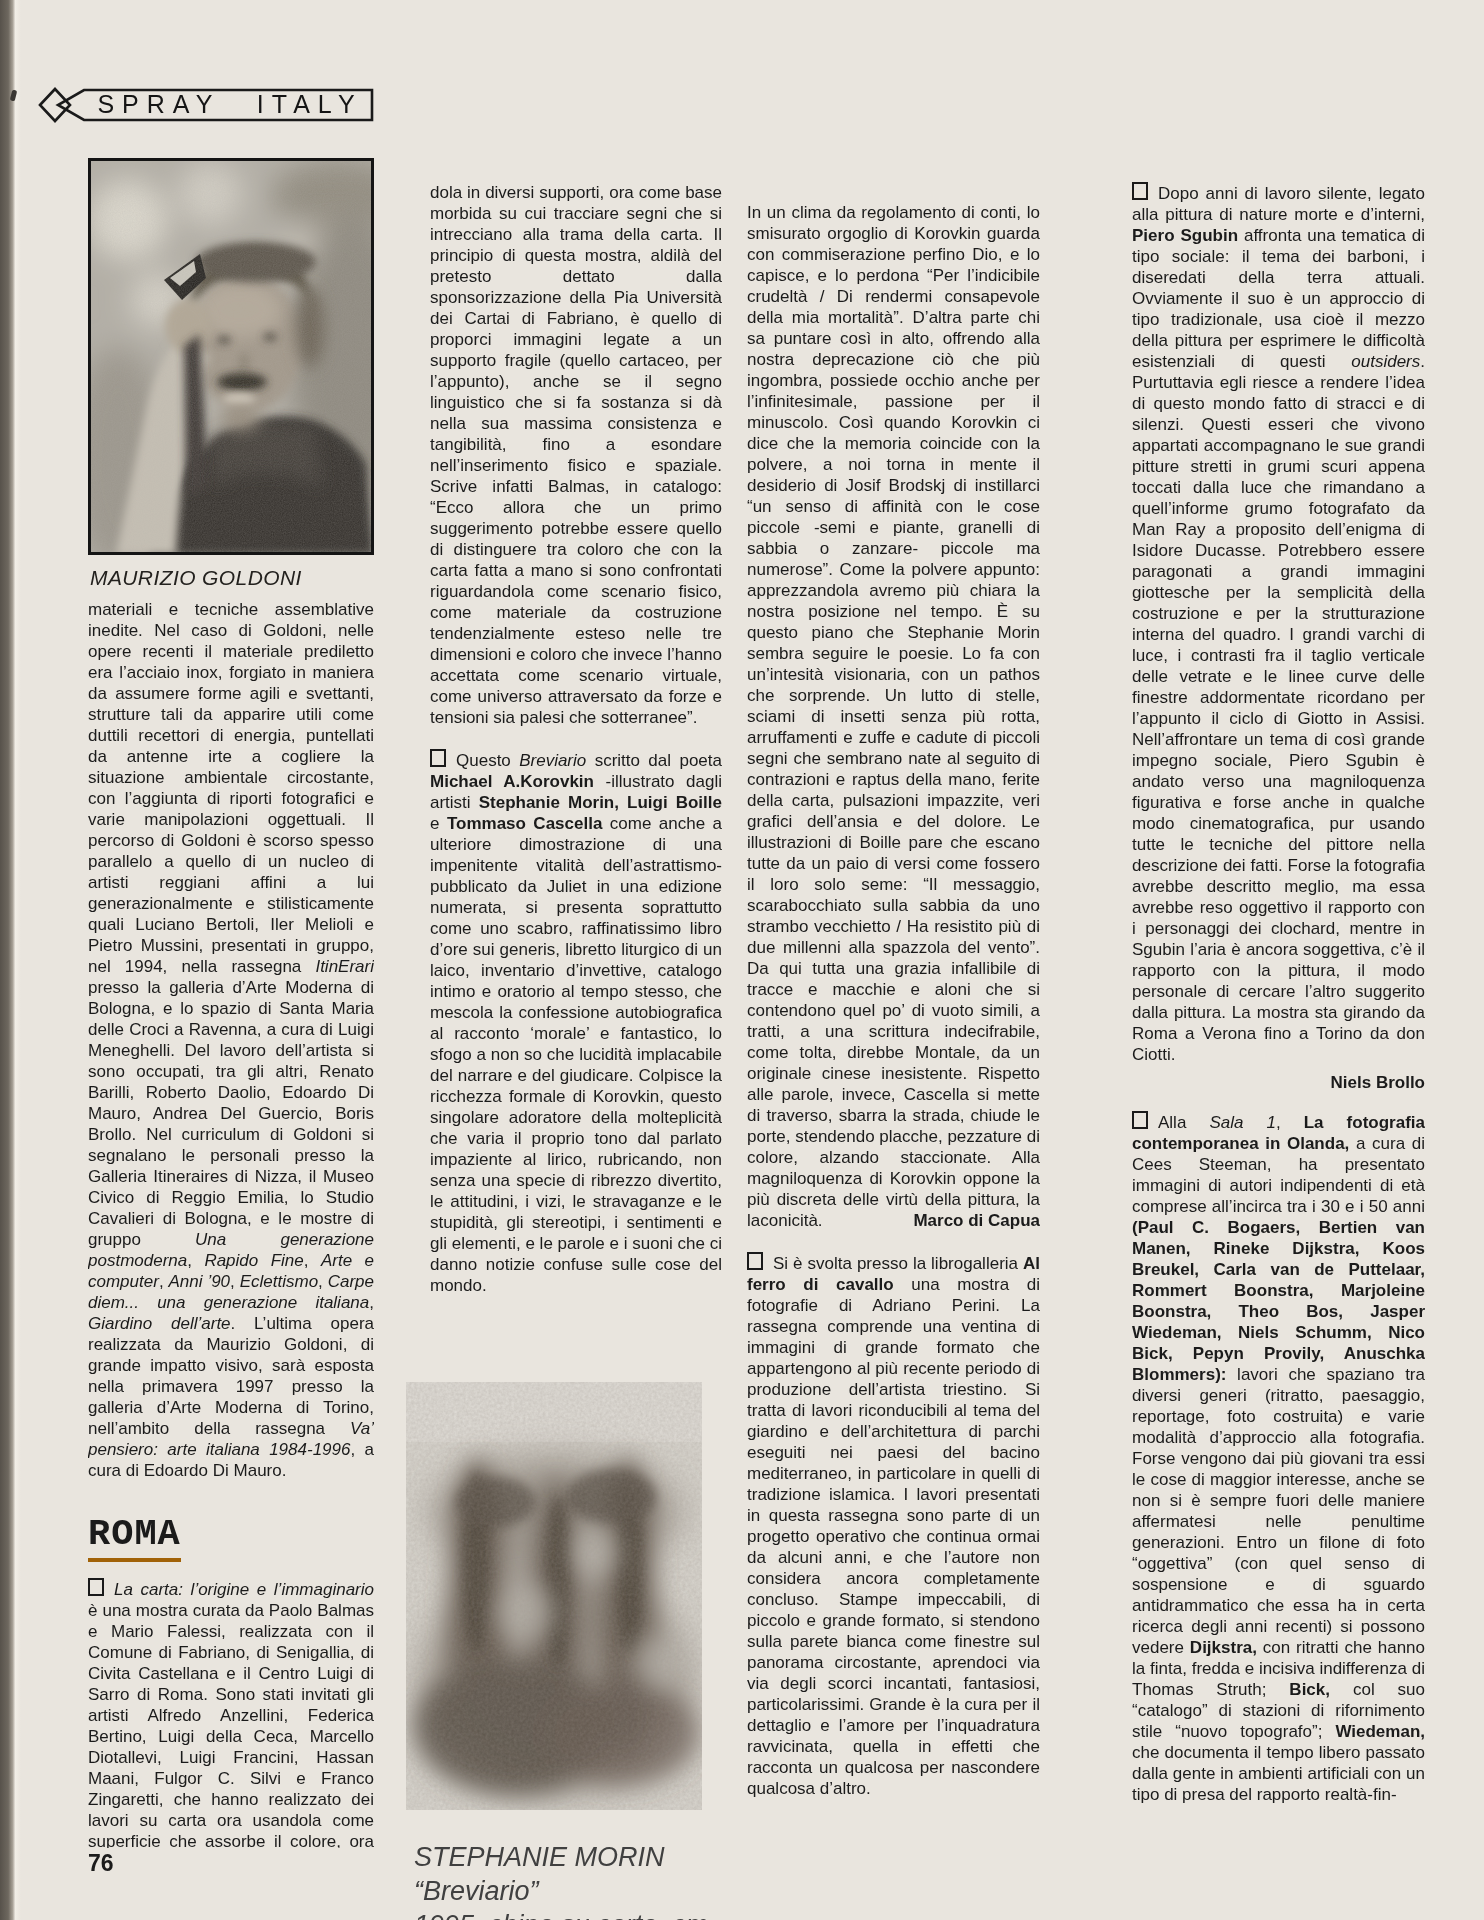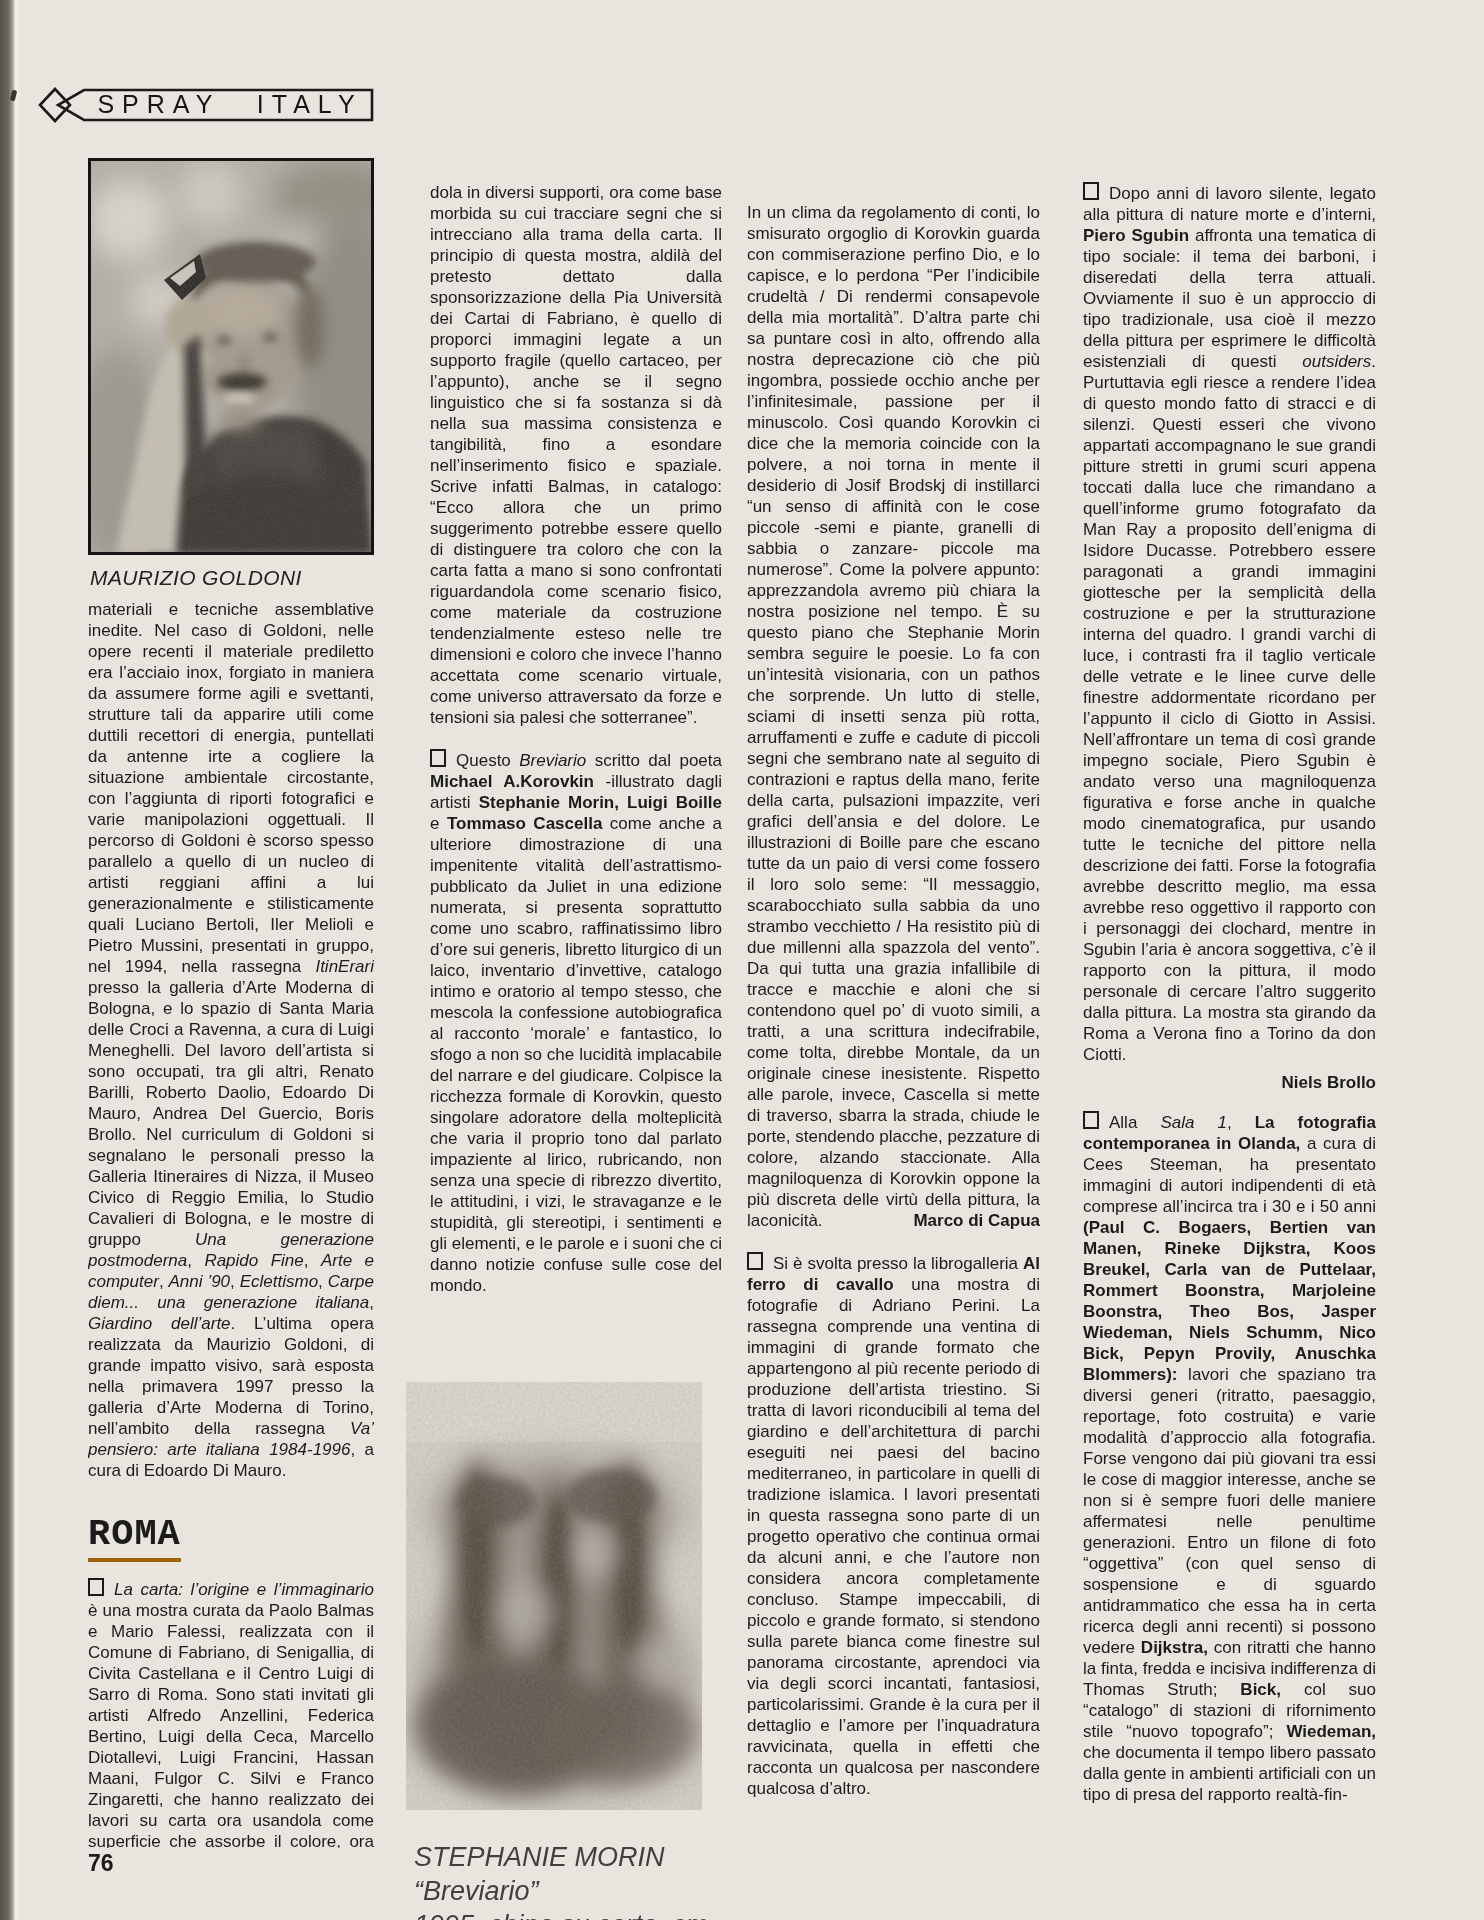--- a/index.html
+++ b/index.html
@@ -8,21 +8,21 @@
   .edge-strip{position:absolute;left:0;top:0;width:15px;height:1920px;
     background:linear-gradient(to right,#57524b 0%,#6e685f 55%,#a9a399 85%,rgba(233,229,222,0) 100%);}
   .edge-light{position:absolute;left:15px;top:0;width:6px;height:1920px;background:linear-gradient(to right,#f2efe8,rgba(233,229,222,0));}
   .corner-mark{position:absolute;left:11px;top:90px;width:5px;height:11px;background:#3a3733;border-radius:2px;transform:rotate(14deg);}
   .logo{position:absolute;left:38px;top:80px;}
   .col{position:absolute;text-align:justify;font-size:17px;line-height:21px;overflow:hidden;}
   .col1{left:88px;top:158px;width:286px;height:1690px;}
   .col1 .coltext{margin-top:44px;}
   .col2{left:430px;top:182px;width:292px;height:1180px;}
   .col3{left:747px;top:182px;width:293px;height:1737px;margin-top:20px;}
-  .col4{left:1083px;top:182px;width:293px;height:1737px;}
+  .col4{left:1132px;top:182px;width:293px;height:1737px;}
   .para{margin:0 0 21px 0;clear:both;}
   .para:last-child{margin-bottom:0;}
   .sq{display:inline-block;width:12px;height:14px;border:2px solid #1a1a1a;margin-right:10px;vertical-align:-1px;background:transparent;}
   .section-heading{font-size:37px;line-height:1;font-weight:700;letter-spacing:1px;display:inline-block;
     border-bottom:4px solid #a16207;padding-bottom:5px;margin:14px 0 16px 0;font-family:Liberation Mono, monospace;}
   .byline{text-align:right;font-weight:700;margin:-14px 0 18px 0;}
   .byline-inline{float:right;font-weight:700;font-style:normal;}
   .photo{margin:0;width:286px;height:397px;}
   .photo-caption{position:absolute;left:90px;top:566px;width:286px;font-style:italic;font-size:21px;color:#23211e;letter-spacing:.4px;}
   .artwork{position:absolute;left:406px;top:1382px;width:296px;height:428px;margin:0;}

